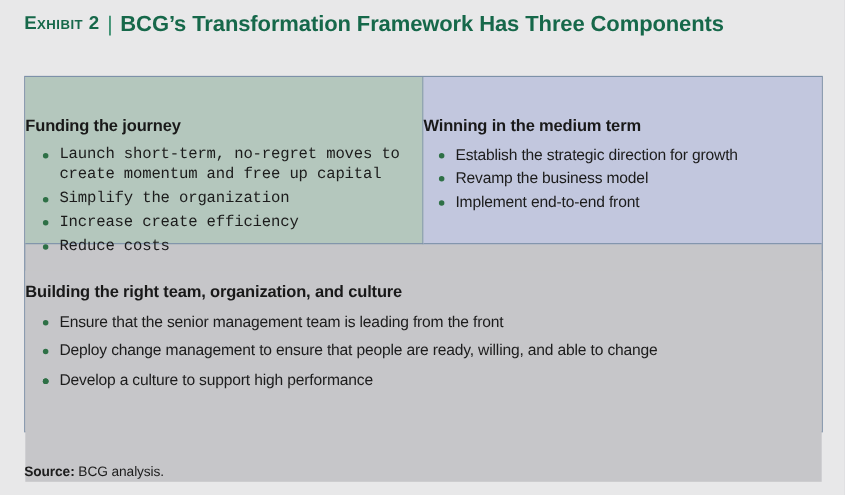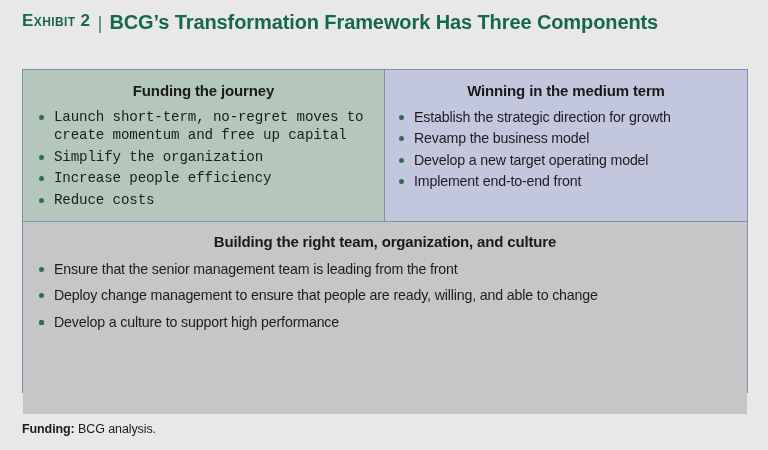--- a/index.html
+++ b/index.html
@@ -77,26 +77,27 @@
     background: #c2c7de;
     border-bottom: 1px solid #7d91a9;
   }
   .panel-gray {
     background: #c6c6c9;
     height: 192px;
     box-sizing: border-box;
   }
 
   .panel-heading {
-    text-align: center;
+    text-align: left;
     font-size: 15px;
     font-weight: bold;
     color: #191919;
     padding-top: 12px;
     letter-spacing: -0.15px;
+    margin-top: 24px;
   }
   .panel-gray .panel-heading {
     padding-top: 11px;
   }
 
   ul.bullets {
     list-style: none;
     margin: 0;
     padding: 0;
   }
@@ -158,21 +159,21 @@
         <li>
           <span class="dot"></span>
           <span>Launch short-term, no-regret moves to create momentum and free up capital</span>
         </li>
         <li>
           <span class="dot"></span>
           <span>Simplify the organization</span>
         </li>
         <li>
           <span class="dot"></span>
-          <span>Increase people efficiency</span>
+          <span>Increase create efficiency</span>
         </li>
         <li>
           <span class="dot"></span>
           <span>Reduce costs</span>
         </li>
       </ul>
     </div>
 
     <div class="panel panel-blue">
       <div class="panel-heading">Winning in the medium term</div>
@@ -180,24 +181,20 @@
         <li>
           <span class="dot"></span>
           <span>Establish the strategic direction for growth</span>
         </li>
         <li>
           <span class="dot"></span>
           <span>Revamp the business model</span>
         </li>
         <li>
           <span class="dot"></span>
-          <span>Develop a new target operating model</span>
-        </li>
-        <li>
-          <span class="dot"></span>
           <span>Implement end-to-end front</span>
         </li>
       </ul>
     </div>
 
   </div>
 
   <div class="panel panel-gray">
     <div class="panel-heading">Building the right team, organization, and culture</div>
     <ul class="bullets">
@@ -218,15 +215,15 @@
       <li>
         <span class="dot"></span>
         <span>Develop a culture to support high performance</span>
       </li>
     </ul>
   </div>
 
 </div>
 
 <div class="source">
-  <span class="lbl">Funding:</span>
+  <span class="lbl">Source:</span>
   <span>BCG analysis.</span>
 </div>
 
 </body></html>

